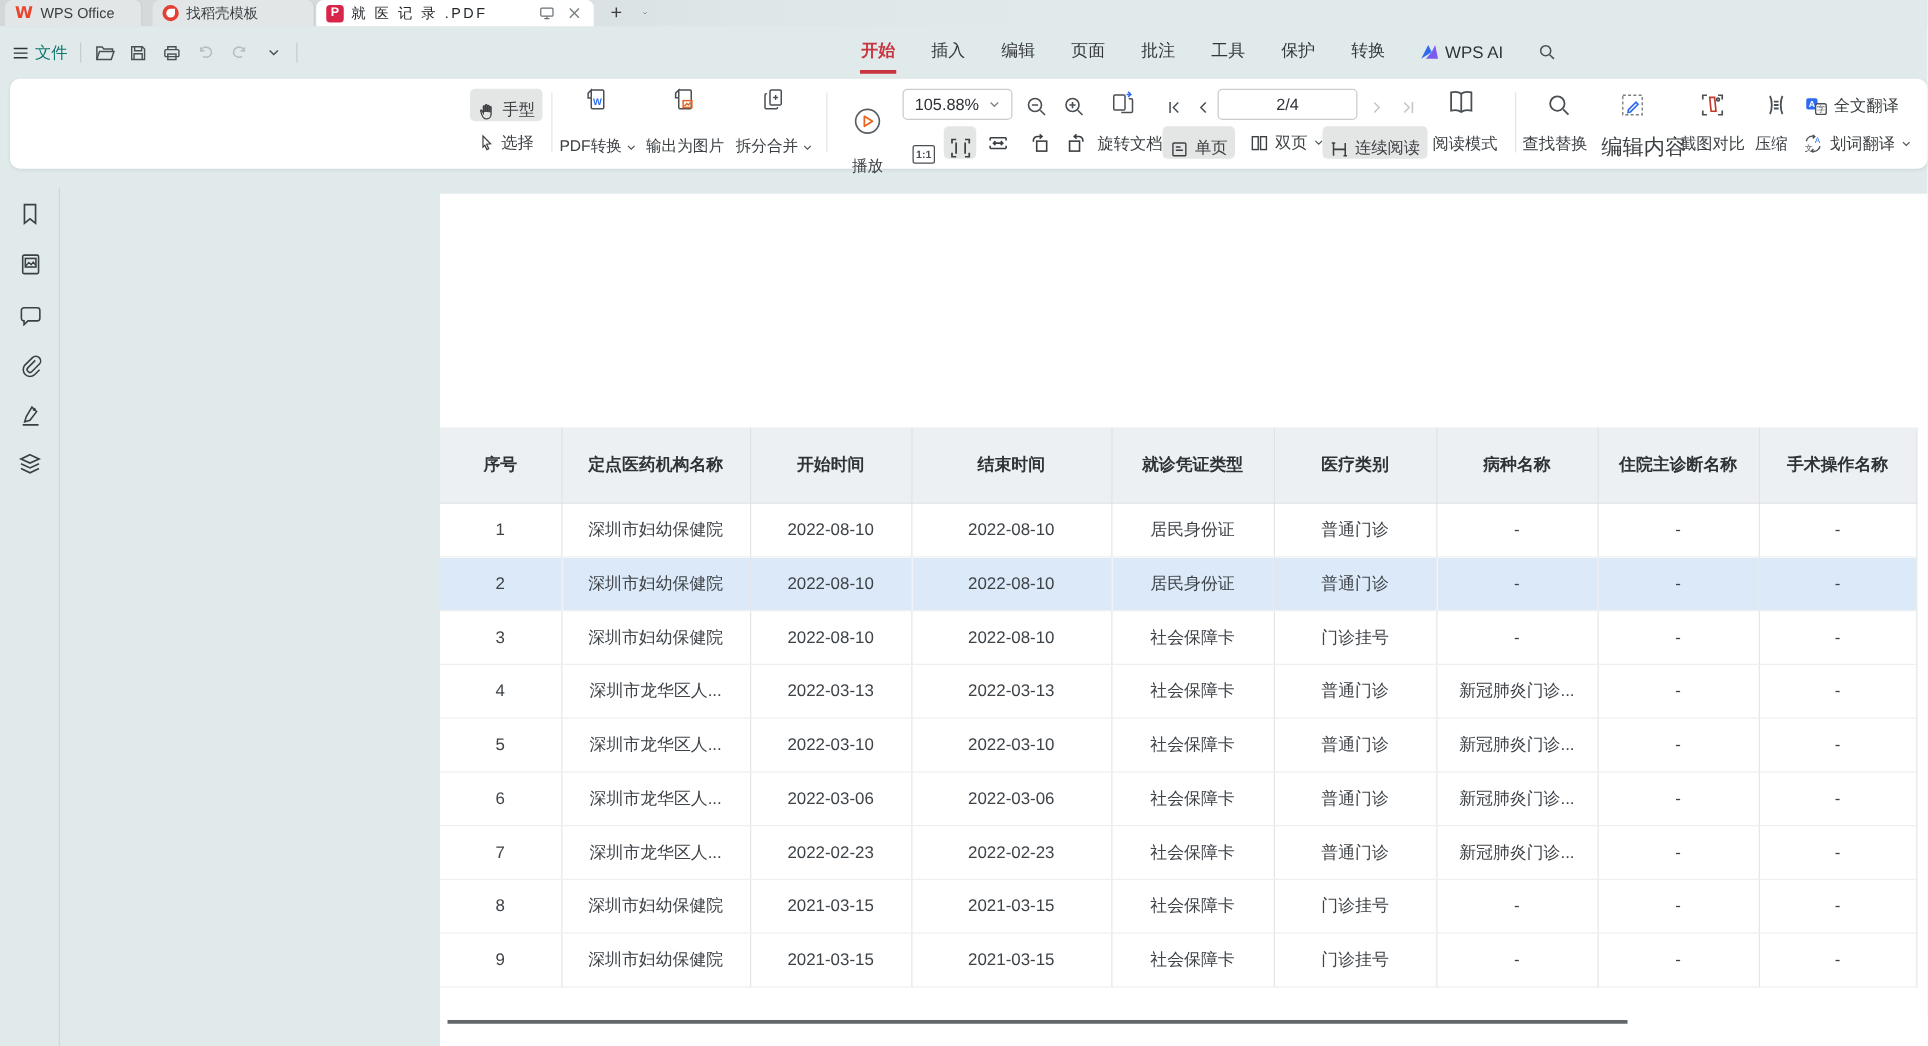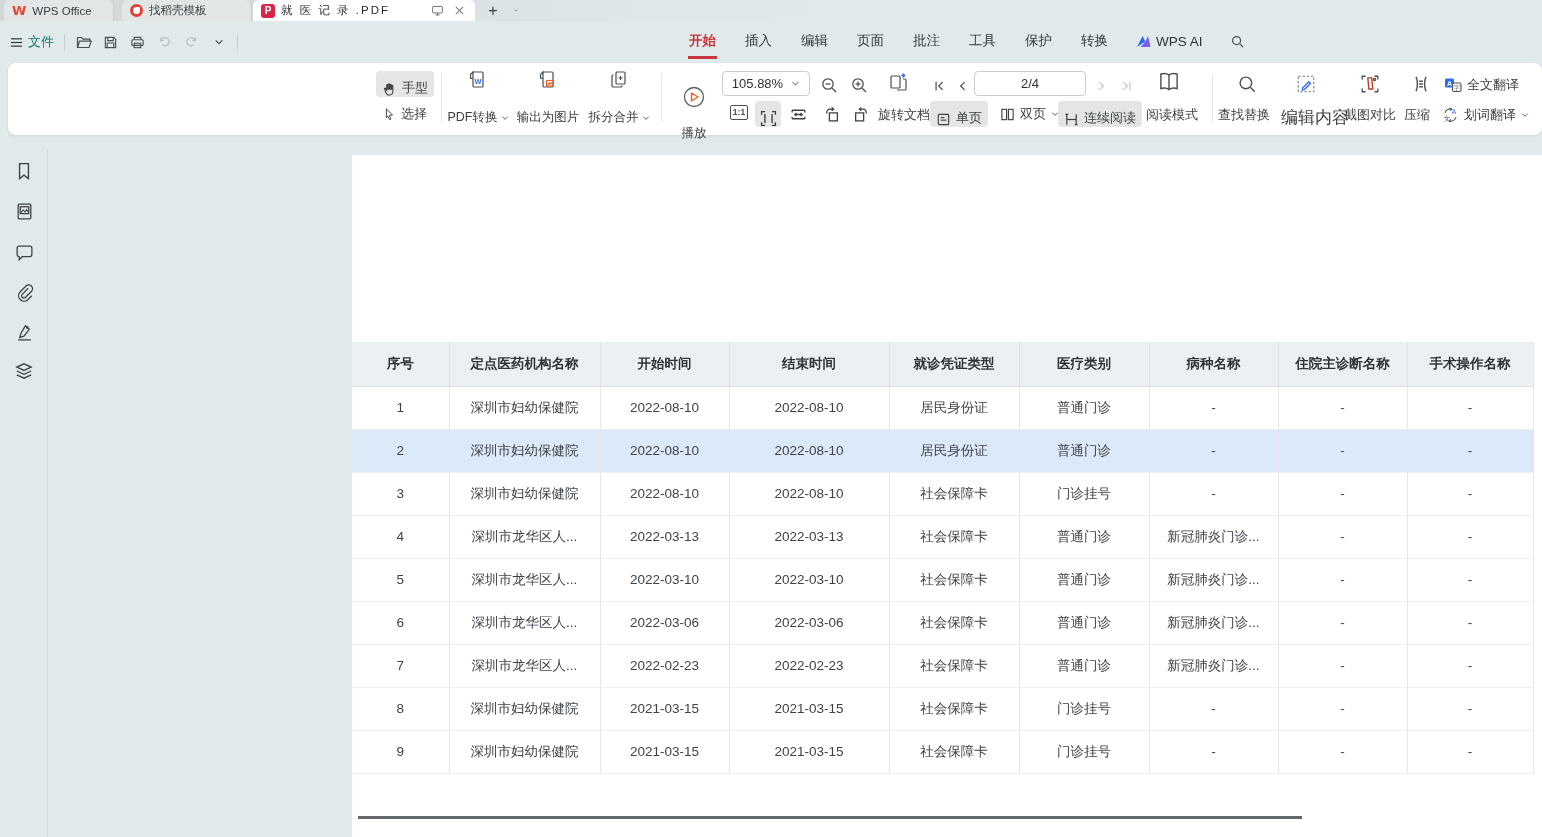--- a/index.html
+++ b/index.html
@@ -54,21 +54,21 @@
   .disabled svg { stroke:#c3c6c8 !important; }
 
   
   .side-icon { left:12px; width:24px; height:24px; display:flex; align-items:center; justify-content:center; }
   .side-divider { left:47px; top:150px; width:1px; height:687px; background:#d2d8d9; }
 
   
   .doc-page { left:352px; top:155px; width:1190px; height:682px; background:#ffffff; }
   table.rec { position:absolute; left:352px; top:342px; border-collapse:collapse; table-layout:fixed; width:1181px;
     font-size:13.5px; color:#3e4348; }
-  table.rec th { height:44px; background:#edf0f3; font-weight:bold; color:#2f3338; font-size:13.5px;
+  table.rec th { height:60px; background:#edf0f3; font-weight:bold; color:#2f3338; font-size:13.5px;
     border-right:1px solid #dfe2e5; border-bottom:1px solid #dde0e3; text-align:center; }
   table.rec td { height:43px; text-align:center; border-right:1px solid #e4e7ea; border-bottom:1px solid #edeff1;
     white-space:nowrap; overflow:hidden; }
   table.rec tr.hl td { background:#dce9f8; }
   .c0{width:97px} .c1{width:151px} .c2{width:129px} .c3{width:160px} .c4{width:130px}
   .c5{width:130px} .c6{width:129px} .c7{width:129px} .c8{width:126px}
   .table-endline { left:358px; top:816px; width:944px; height:3px; background:#63676c; }
 
   svg { display:block; }
 </style>
@@ -244,21 +244,21 @@
       <polygon points="9.5,8 16,12 9.5,16" stroke="#e8641f" stroke-width="1.4" fill="none" stroke-linejoin="round"></polygon>
     </svg>
   <span>播放</span>
 </button>
 <div class="abs zoom-box" style="left:722px; top:71px;">
   <span>105.88%</span>
   <svg width="9" height="9" viewBox="0 0 12 12" fill="none" stroke="#7a8084" stroke-width="1.4">
       <polyline points="2,4 6,8 10,4"></polyline>
     </svg>
 </div>
-<button class="tb abs iconbtn" style="left:726px; top:99px;">
+<button class="tb abs iconbtn" style="left:726px; top:110px;">
   <span class="one2one">1:1</span>
 </button>
 <button class="tb abs iconbtn toggled" style="left:755px; top:101px;">
   <svg width="17" height="17" viewBox="0 0 16 16" fill="none" stroke="#3c4043" stroke-width="1.3">
       <path d="M1.5 4.5 V1.5 h3.2 M11.3 1.5 h3.2 v3"></path>
       <path d="M14.5 11.5 v3 h-3.2 M4.7 14.5 H1.5 v-3"></path>
       <line x1="4.6" y1="3.8" x2="4.6" y2="12.2"></line>
       <line x1="11.4" y1="3.8" x2="11.4" y2="12.2"></line>
     </svg>
 </button>

